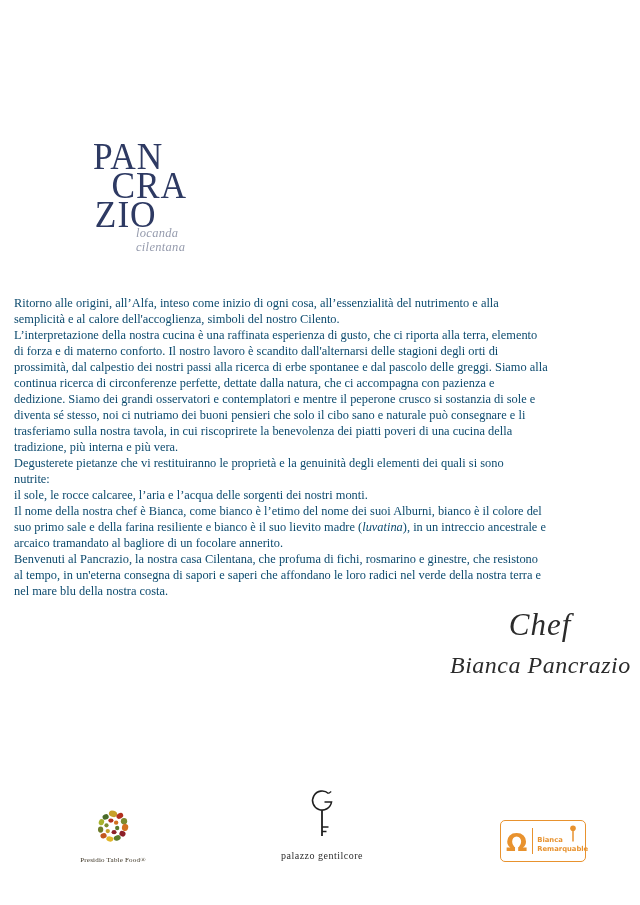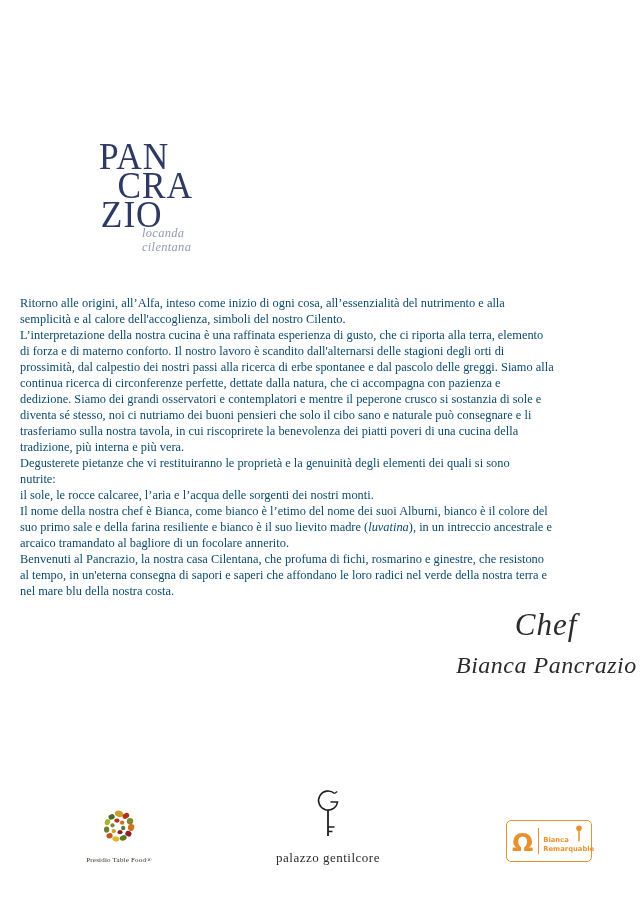--- a/index.html
+++ b/index.html
@@ -3,21 +3,21 @@
 <meta charset="utf-8">
 <style>
   html,body{margin:0;padding:0;}
   body{
     width:640px;height:905px;
     background:#ffffff;
     position:relative;
     font-family:"Liberation Serif", serif;
     overflow:hidden;
   }
-  .page{position:absolute;inset:0;background:#ffffff;margin-left:6px;}
+  .page{position:absolute;inset:0;background:#ffffff;}
 
   
   .brand{
     position:absolute;left:93px;top:142px;
     color:#2e3a63;
     font-size:38px;line-height:29px;letter-spacing:1px;
     transform:scaleX(0.93);transform-origin:left top;
   }
   .brand .l2{margin-left:20px;}
   .brand .l3{margin-left:2px;}
@@ -47,21 +47,21 @@
   .slowfood{
     position:absolute;left:72px;top:808px;width:82px;
     text-align:center;
   }
   .slowfood-label{font-size:7px;color:#3a3222;margin-top:2px;letter-spacing:0.2px;}
 
   .palazzo{
     position:absolute;left:262px;top:788px;width:120px;
     text-align:center;
   }
-  .palazzo-label{font-size:13px;color:#2c2c2c;margin-top:6px;letter-spacing:0.5px;}
+  .palazzo-label{font-size:10px;color:#2c2c2c;margin-top:6px;letter-spacing:0.5px;}
 
   .badge{
     position:absolute;left:500px;top:820px;width:86px;height:42px;
     box-sizing:border-box;border:1.5px solid #e8922e;border-radius:5px;
     background:#ffffff;display:flex;align-items:center;padding:2px 5px;
   }
   .badge-omega{
     font-family:"DejaVu Sans", sans-serif;
     font-size:25px;font-weight:bold;color:#e8922e;line-height:1;
     margin-top:2px;

